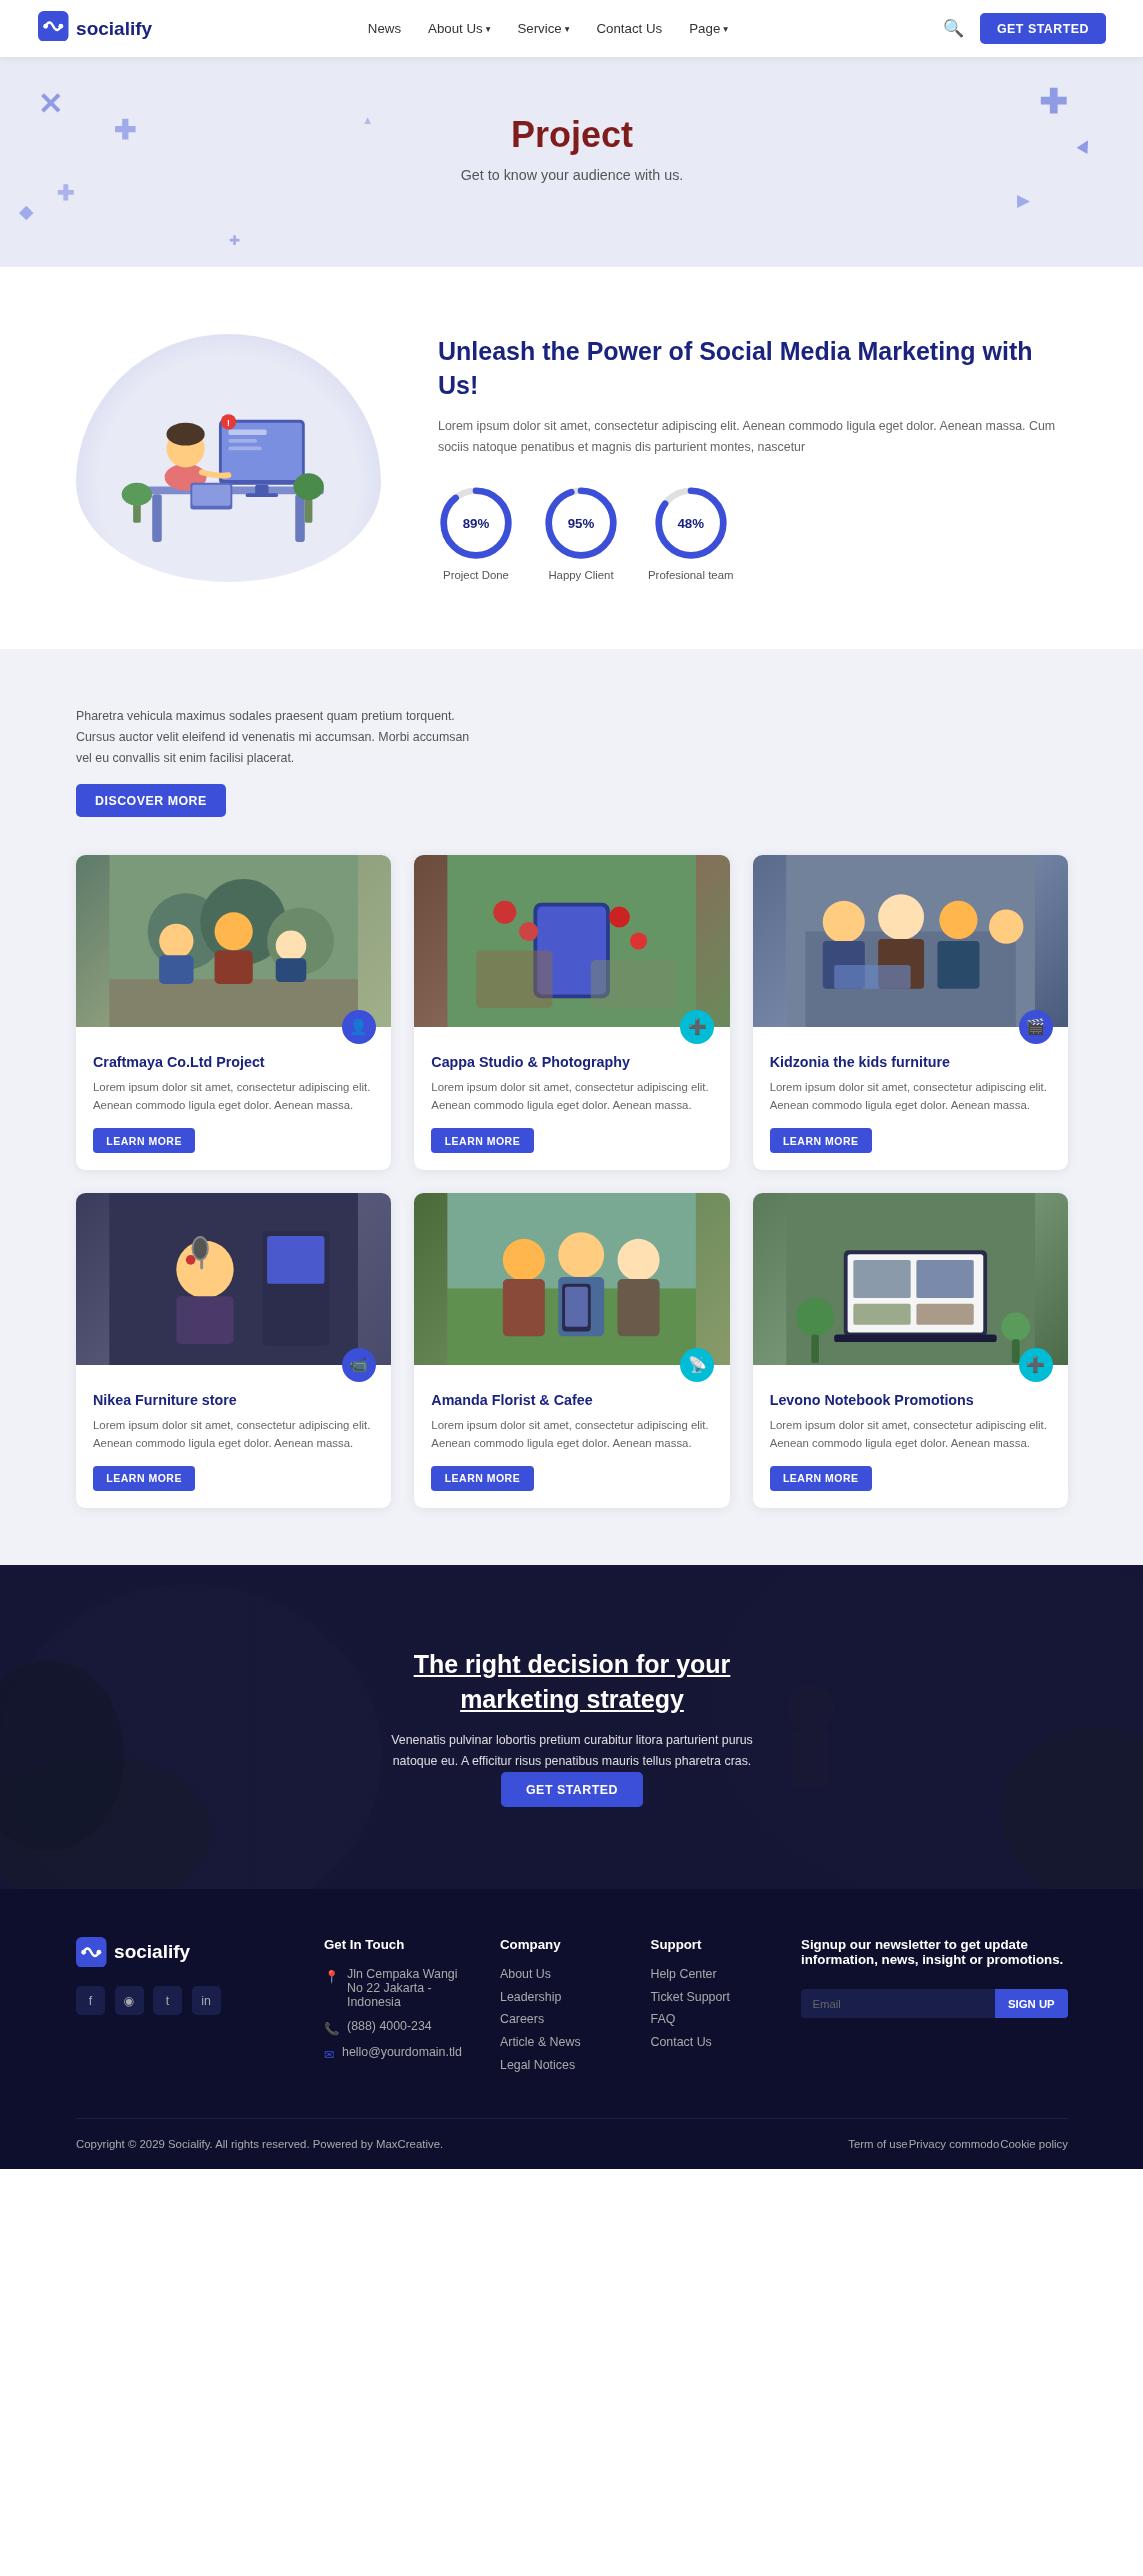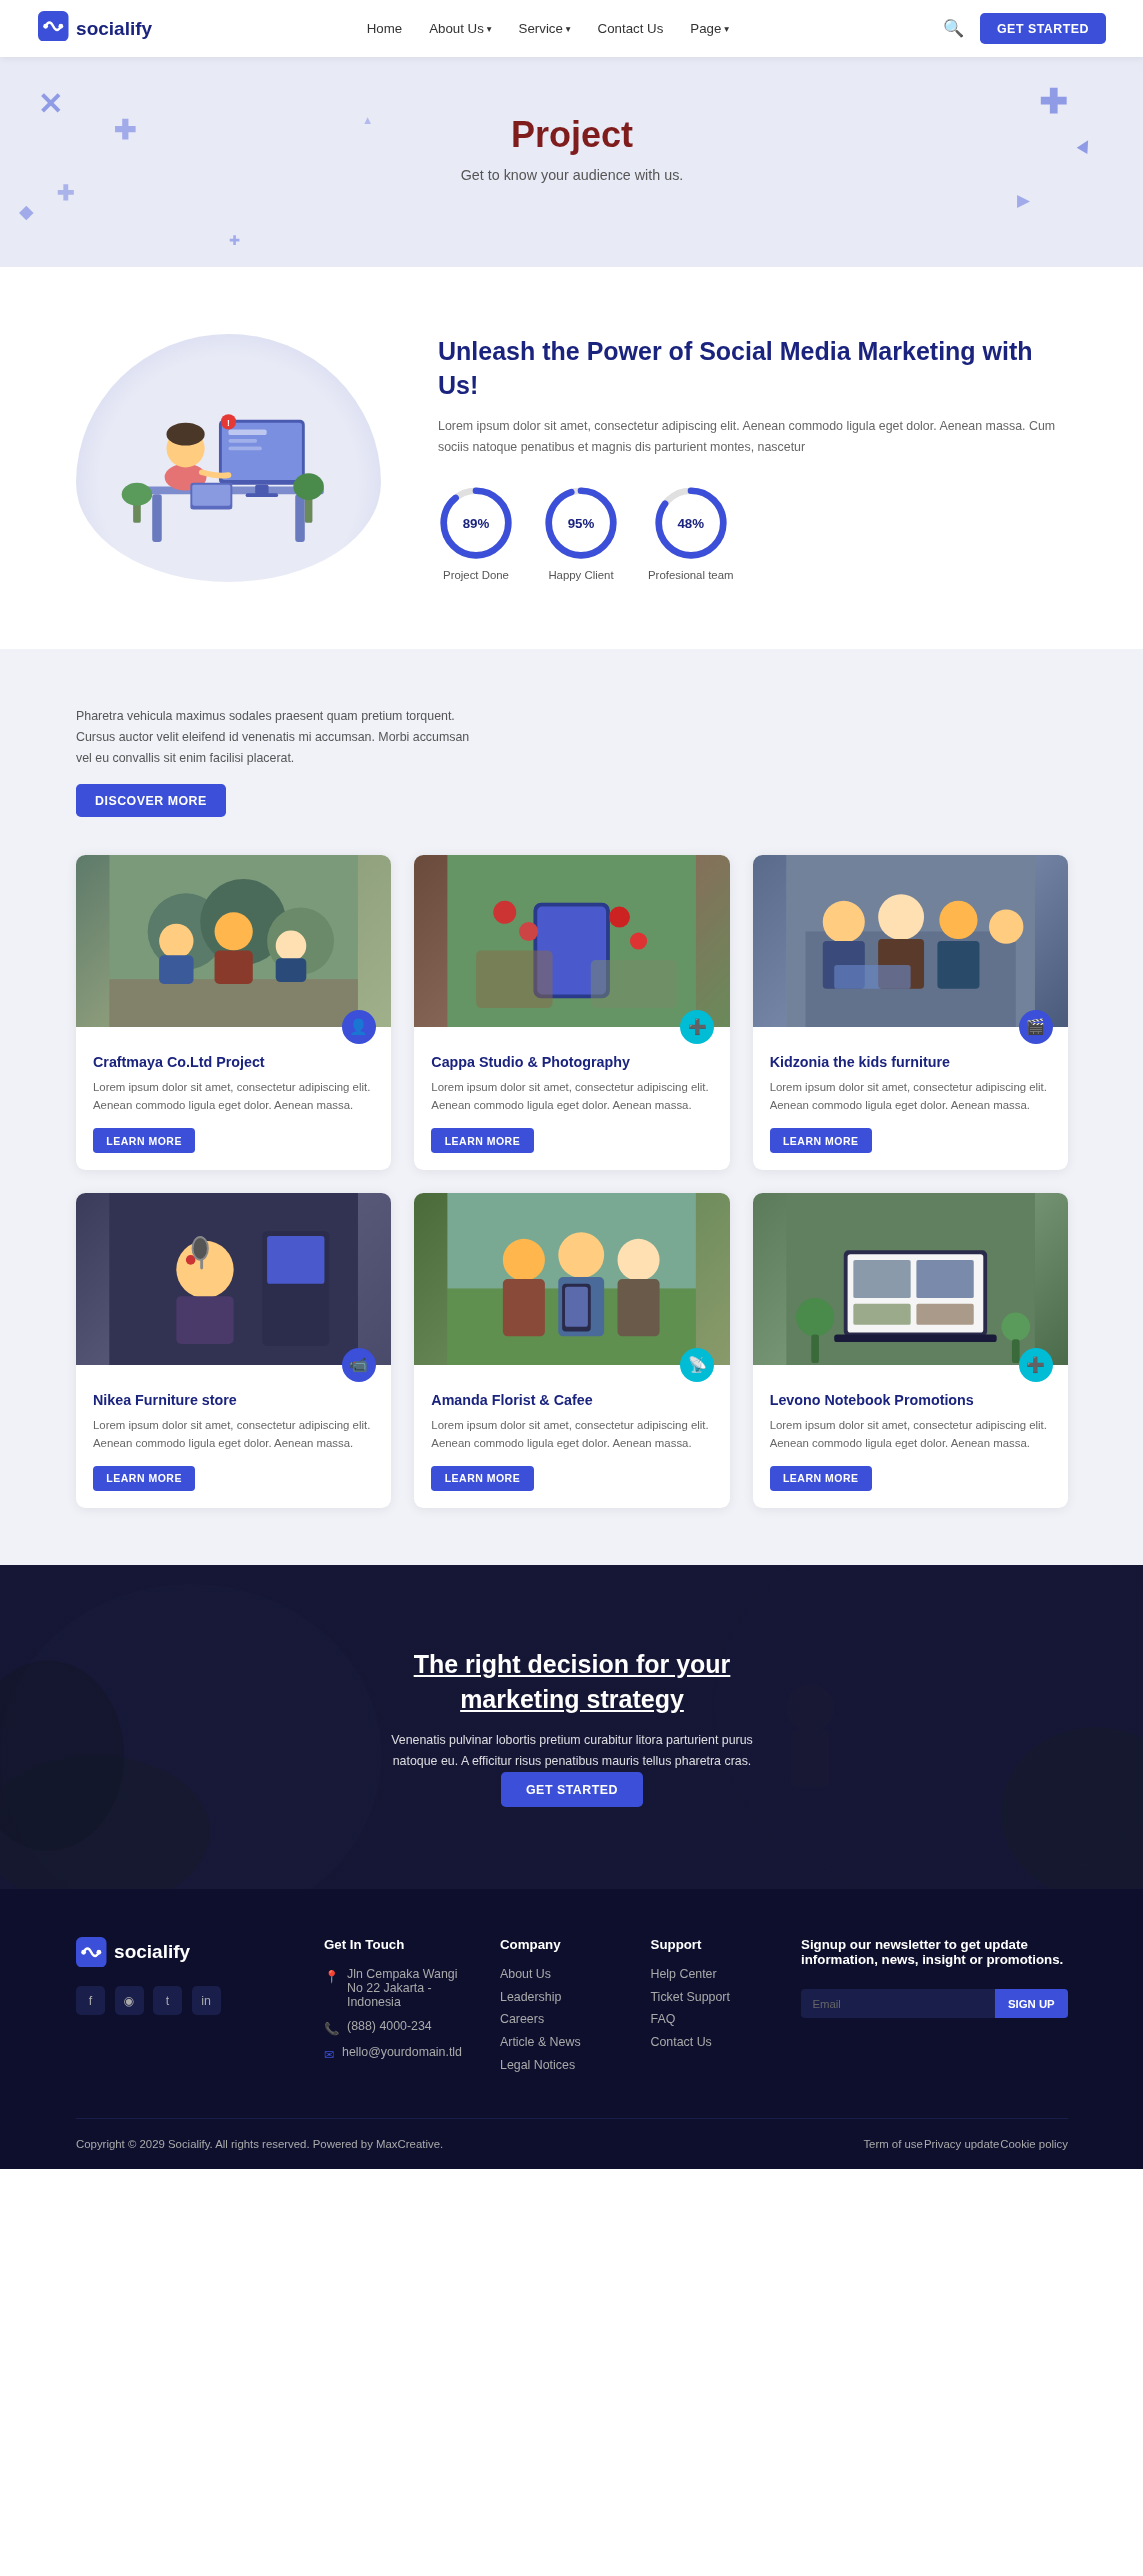--- a/index.html
+++ b/index.html
@@ -175,21 +175,21 @@
       <svg viewBox="0 0 32 32" fill="none" xmlns="http://www.w3.org/2000/svg" style="width:30.5px;height:30.5px;">
         <rect width="32" height="32" rx="6" fill="#3b4fd8"></rect>
         <path d="M8 16 Q12 8 16 16 Q20 24 24 16" stroke="#fff" stroke-width="2.5" fill="none" stroke-linecap="round"></path>
         <circle cx="8" cy="16" r="2.5" fill="#fff"></circle>
         <circle cx="24" cy="16" r="2.5" fill="#fff"></circle>
       </svg>
     </div>
     <span>socialify</span>
   </div>
   <div class="nav-links">
-    <a href="#">Home</a>
+    <a href="#">News</a>
     <a href="#" class="has-arrow">About Us</a>
     <a href="#" class="has-arrow">Service</a>
     <a href="#">Contact Us</a>
     <a href="#" class="has-arrow">Page</a>
   </div>
   <div class="nav-right">
     <span style="cursor:pointer;font-size:17px;color:#555;">🔍</span>
     <button class="btn-get-started">GET STARTED</button>
   </div>
 </nav>
@@ -562,18 +562,18 @@
     </div>
 
   </div>
 
   <hr class="footer-divider">
 
   <div class="footer-bottom">
     <span>Copyright © 2029 Socialify. All rights reserved. Powered by MaxCreative.</span>
     <div class="footer-bottom-links">
       <a href="#">Term of use</a>
-      <a href="#">Privacy update</a>
+      <a href="#">Privacy commodo</a>
       <a href="#">Cookie policy</a>
     </div>
   </div>
 </footer>
 
 
 </body></html>

